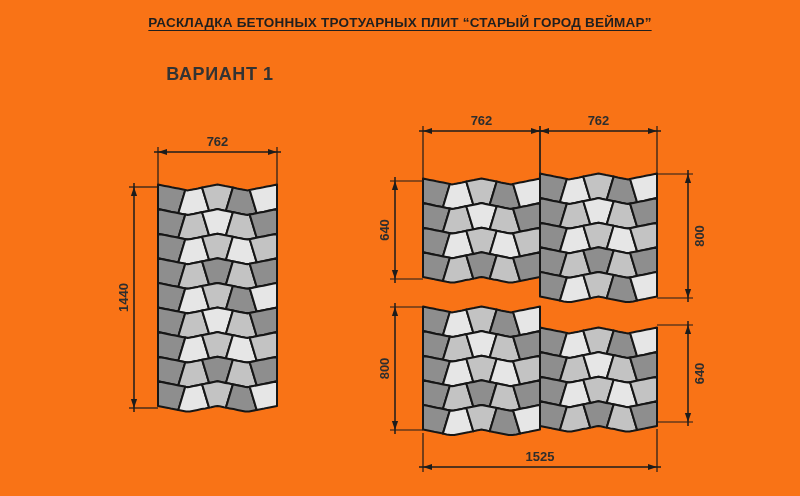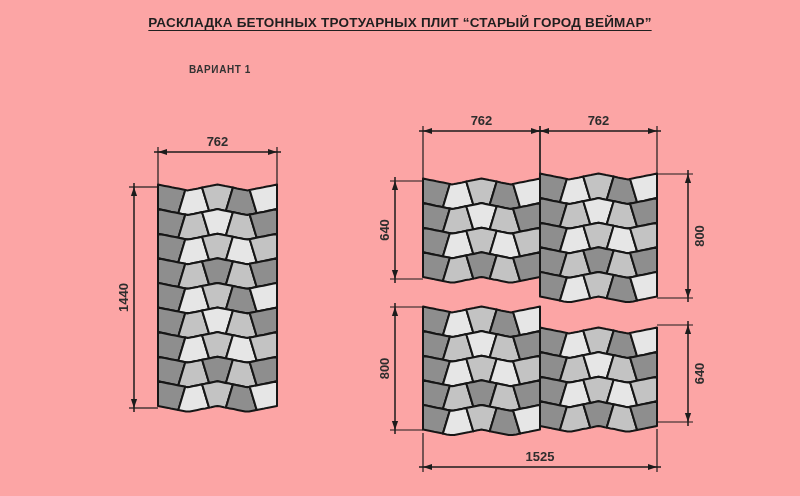--- a/index.html
+++ b/index.html
@@ -1,41 +1,41 @@
 <!DOCTYPE html>
 <html><head>
 <meta charset="utf-8">
 <style>
   html, body { margin: 0; padding: 0; }
   body { background: #ffffff; font-family: "Liberation Sans", sans-serif; }
   .canvas {
     position: relative;
     width: 800px;
     height: 496px;
-    background: #fca5a5;
+    background: #f97316;
     overflow: hidden;
   }
   .title {
     position: absolute;
     top: 15px;
     left: 0;
     width: 800px;
     text-align: center;
     font-size: 13.5px;
     font-weight: 700;
     letter-spacing: 0.2px;
     color: #1f1f1f;
     text-decoration: underline;
     text-underline-offset: 3px;
   }
   .variant-label {
     position: absolute;
     width: 160px;
     text-align: center;
-    font-size: 10px;
+    font-size: 18px;
     font-weight: 700;
     letter-spacing: 0.6px;
     color: #333333;
     top: 64px;
   }
   .variant-label.v1 { left: 140px; }
   .variant-label.v2 { left: 463px; }
   svg#drawing { position: absolute; left: 0; top: 0; }
   .dim-label {
     font-family: "Liberation Sans", sans-serif;

